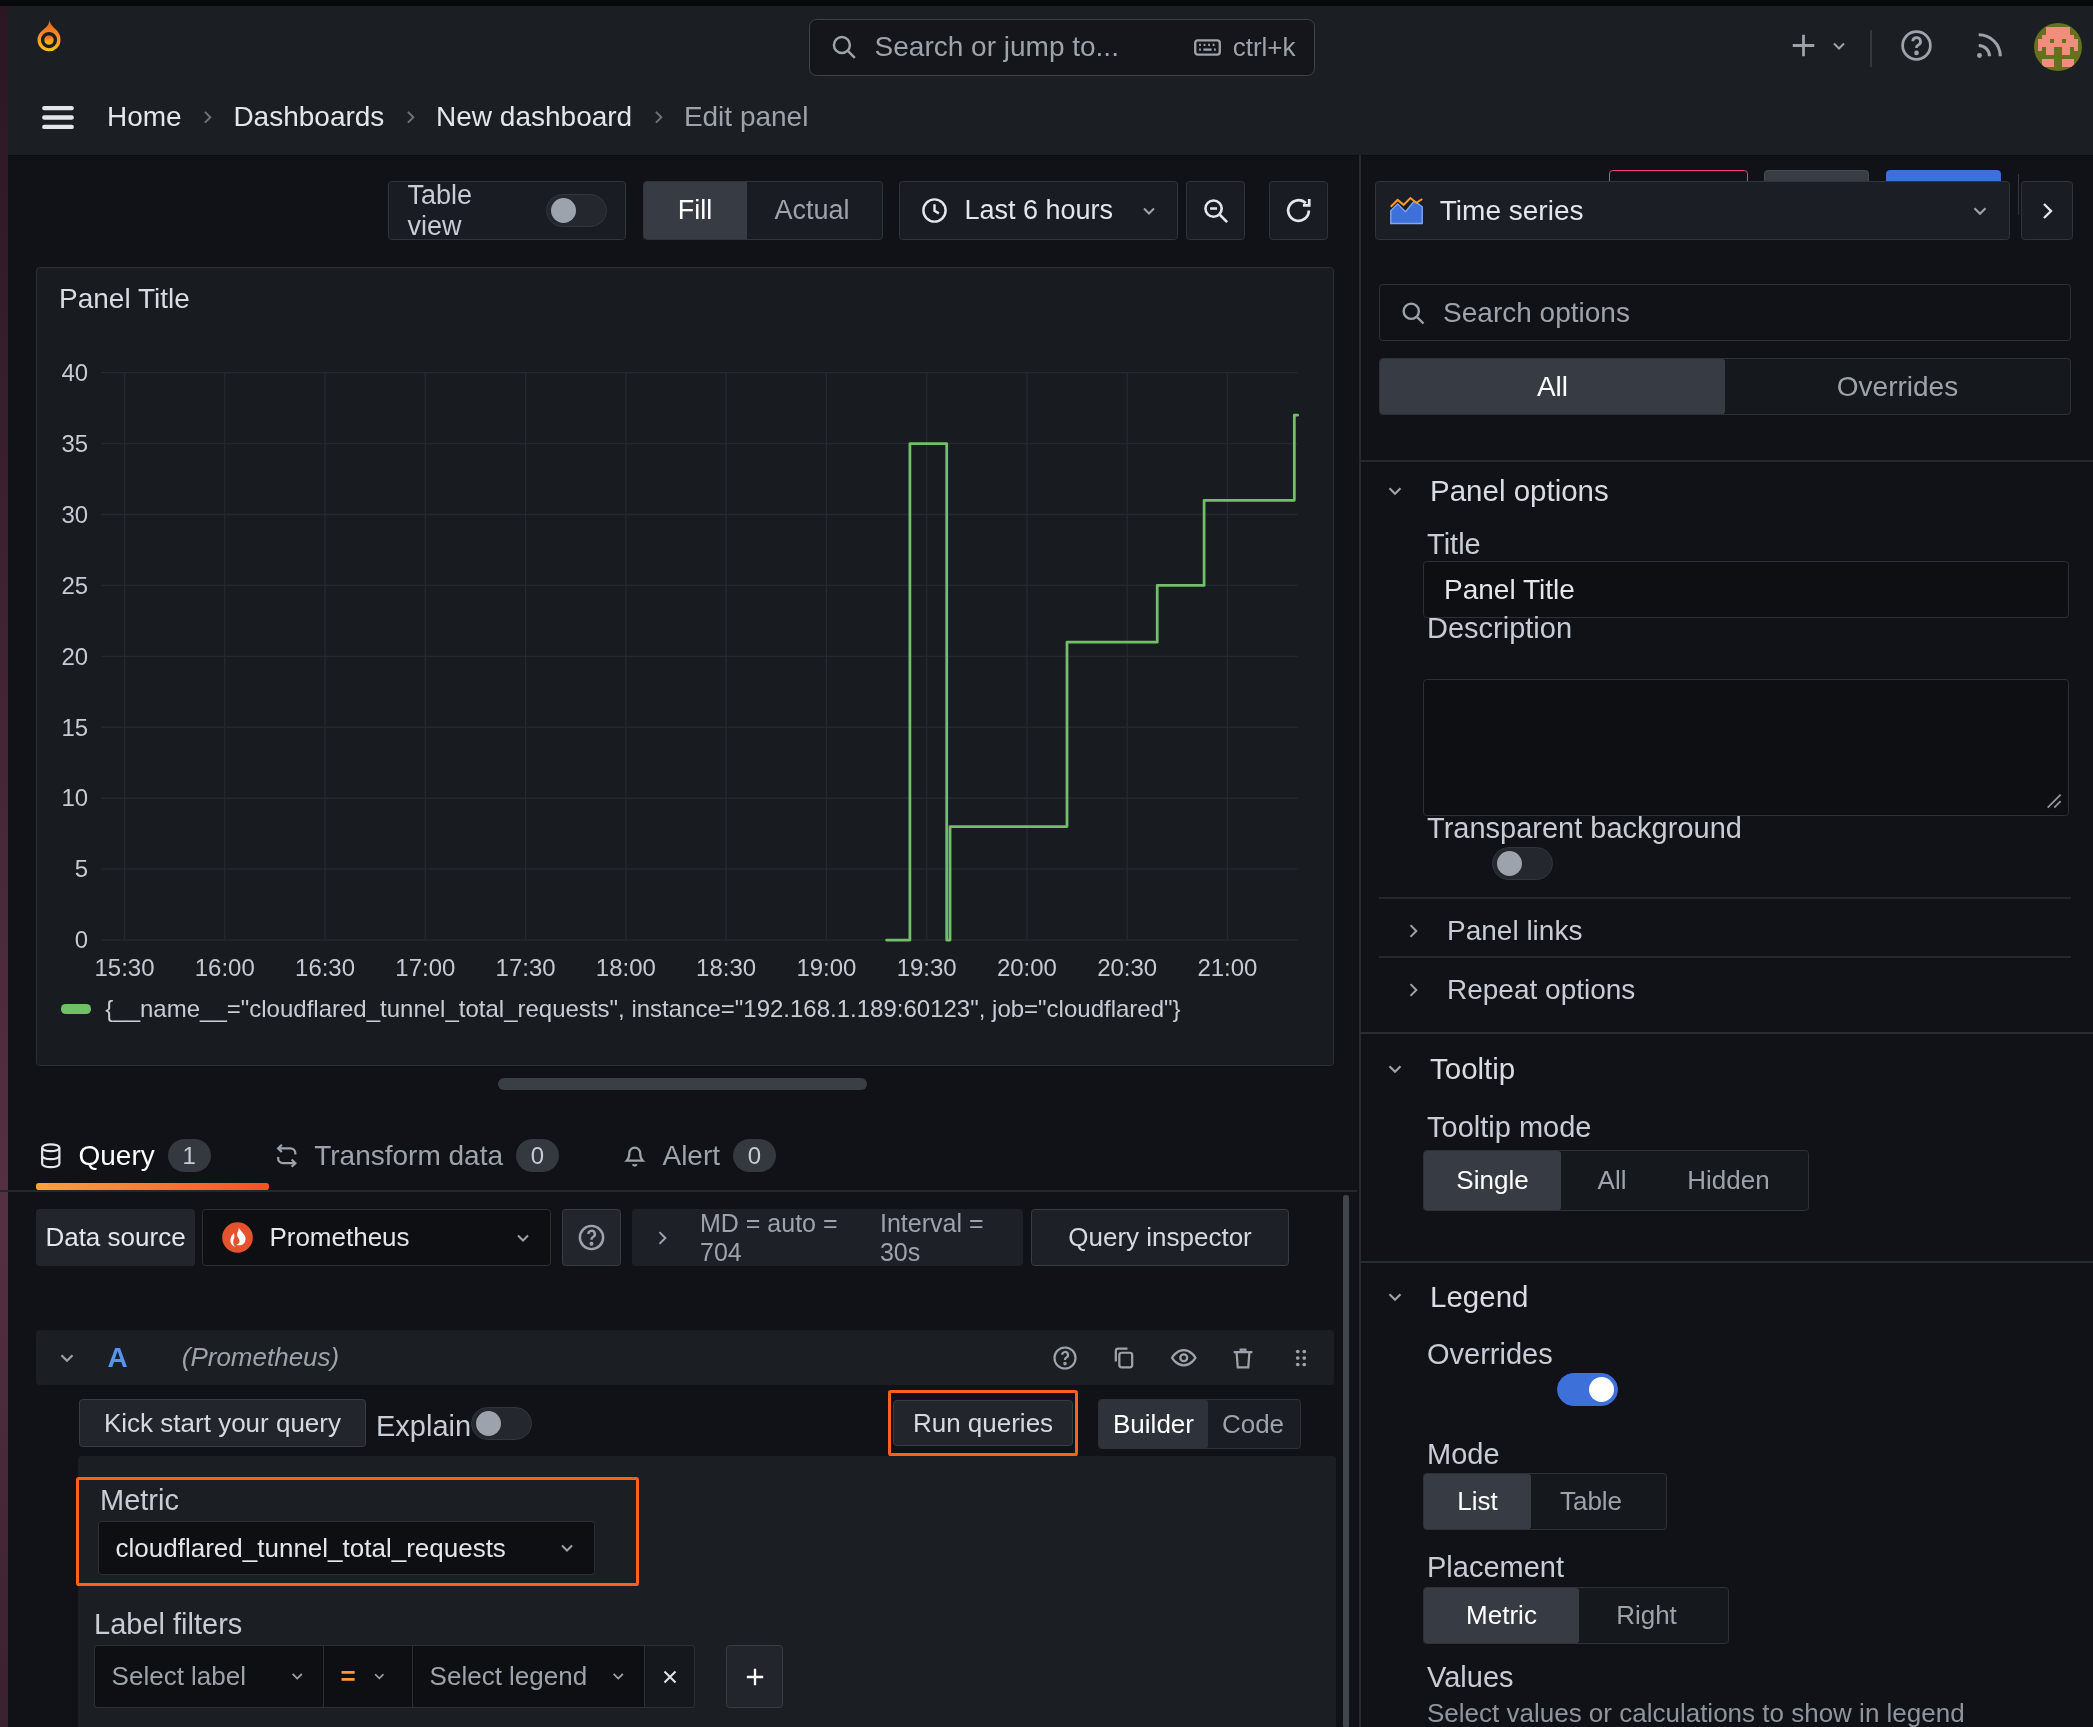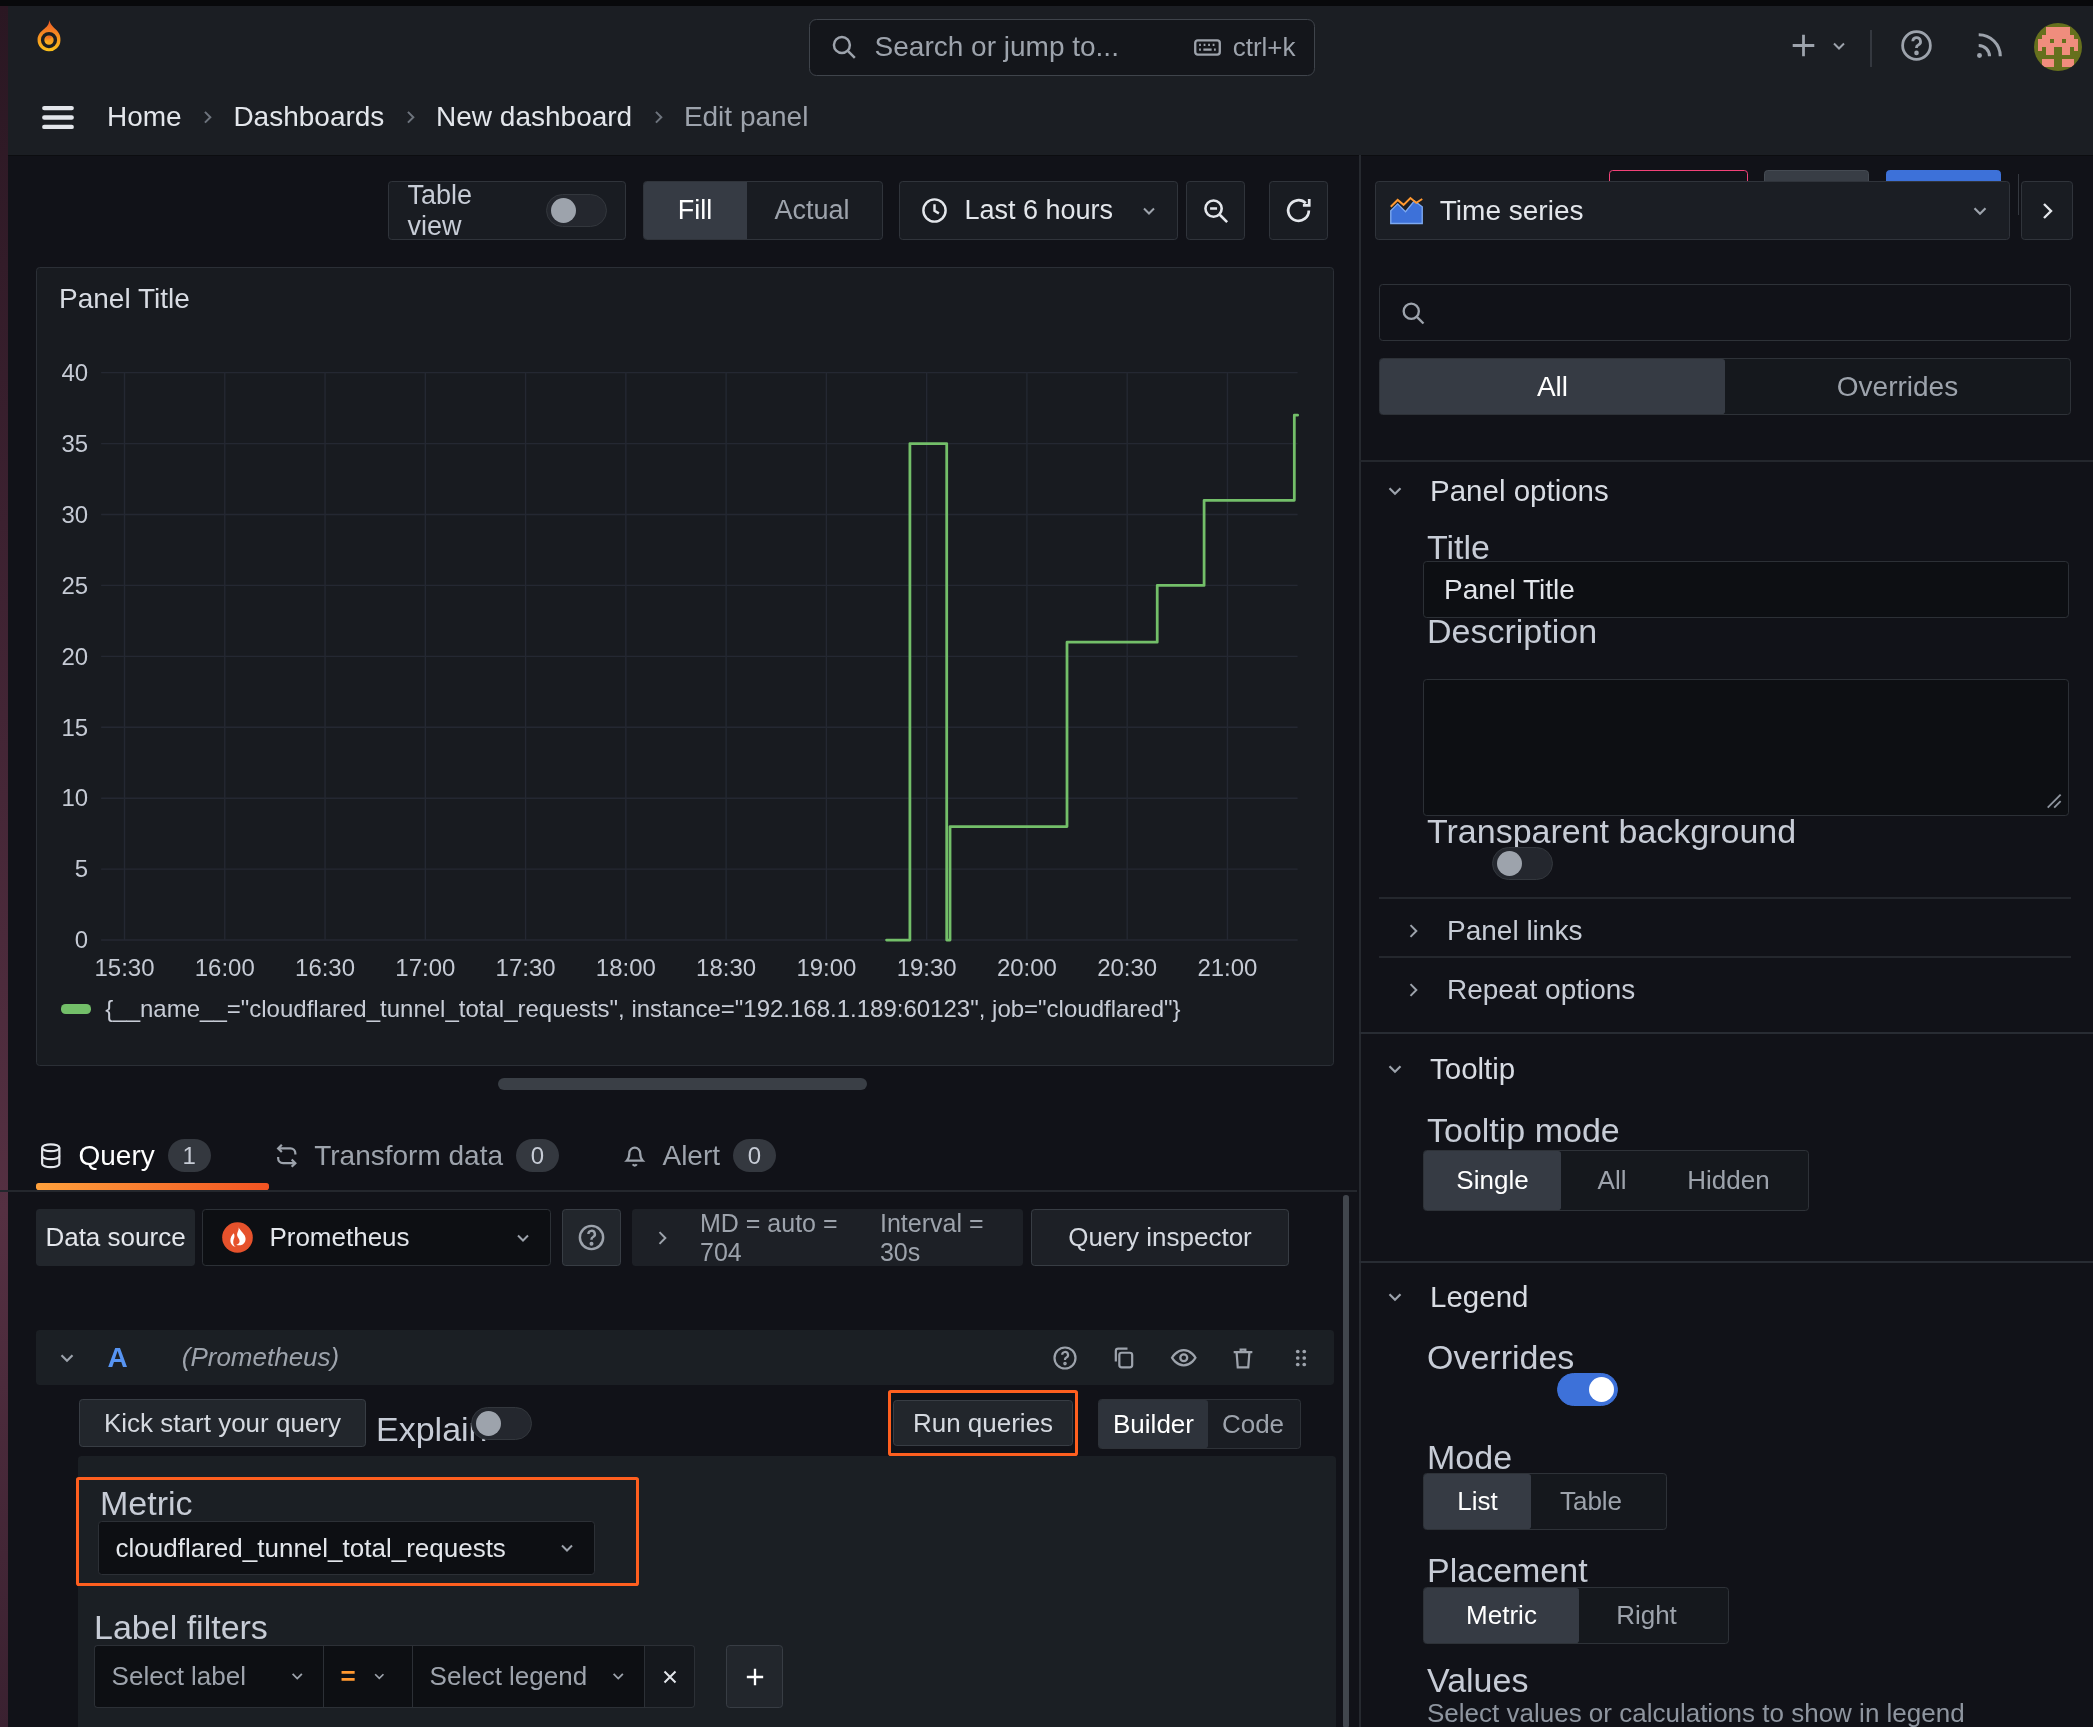--- a/index.html
+++ b/index.html
@@ -15,21 +15,21 @@
   .btn { display:inline-flex; align-items:center; justify-content:center; border-radius:3.7px;
          font-size:26px; color:#d5d9e0; background:#22262c; border:1.4px solid #383d44; cursor:pointer; }
   .input-like { background:#0d0f13; border:1.4px solid #2c3036; border-radius:3.7px; }
   .seg-wrap { display:flex; align-items:stretch; background:#15181d; border:1.4px solid #2e3238; border-radius:3.7px; padding:0; }
   .seg { display:flex; align-items:center; justify-content:center; border-radius:2.8px; color:#9da3ac; font-size:26px; cursor:pointer; }
   .seg.active { background:#363b44; color:#fff; font-weight:500; }
   .toggle { position:relative; width:61px; height:33px; border-radius:16.6px; background:#24272e; border:1.4px solid #33373d; display:inline-block; cursor:pointer; }
   .toggle .knob { position:absolute; top:2.8px; left:3.7px; width:25px; height:25px; border-radius:50%; background:#9da3ac; }
   .toggle.on { background:#3d71d9; border-color:#3d71d9; }
   .toggle.on .knob { left:auto; right:3.7px; background:#fff; }
-  .label28 { font-size:34px; color:#c7ccd6; }
+  .label28 { font-size:29px; color:#c7ccd6; }
   .hdr32 { font-size:29.5px; font-weight:500; color:#d8dce3; }
   .chev { color:#9da3ac; }
   .hl-orange { border:3.7px solid #ff5f1f; border-radius:2.8px; }
   .divider-h { background:#24272d; height:1.8px; }
 
   
   .searchbox { display:flex; align-items:center; gap:16.6px; padding:0 18.5px;
     background:#14161b; border:1.4px solid #3f444b; border-radius:7.4px; }
   .searchbox .ph { flex:1; font-size:28px; color:#9da3ac; }
   .kbd-hint { display:flex; align-items:center; gap:9.2px; color:#9da3ac; font-size:26px; }
@@ -537,20 +537,21 @@
   
   <div class="abs" style="left:1359px;top:155px;width:1.8px;height:1573px;background:#26292f;"></div>
 
   <div class="abs searchbox" style="left:1379px;top:284px;width:692px;height:57px;background:transparent;border-color:#2e3238;border-radius:3.7px;">
     <span class="ico">
       <svg width="28" height="28" viewBox="0 0 24 24" fill="none" stroke="currentColor" stroke-width="2">
           <circle cx="10.5" cy="10.5" r="6.5"></circle>
           <path d="M15.5 15.5 21 21"></path>
         </svg>
     </span>
+    <span class="ph faint">Search options</span>
   </div>
 
   <div class="abs seg-wrap" style="left:1379px;top:358px;width:692px;height:57px;">
     <span class="seg active" style="flex:1;font-size:28px;">All</span>
     <span class="seg" style="flex:1;font-size:28px;">Overrides</span>
   </div>
 
   <div class="abs divider-h" style="left:1359px;top:460px;width:735px;"></div>
 
   <div class="abs collapse-row" style="left:1384px;top:469px;height:44px;">

